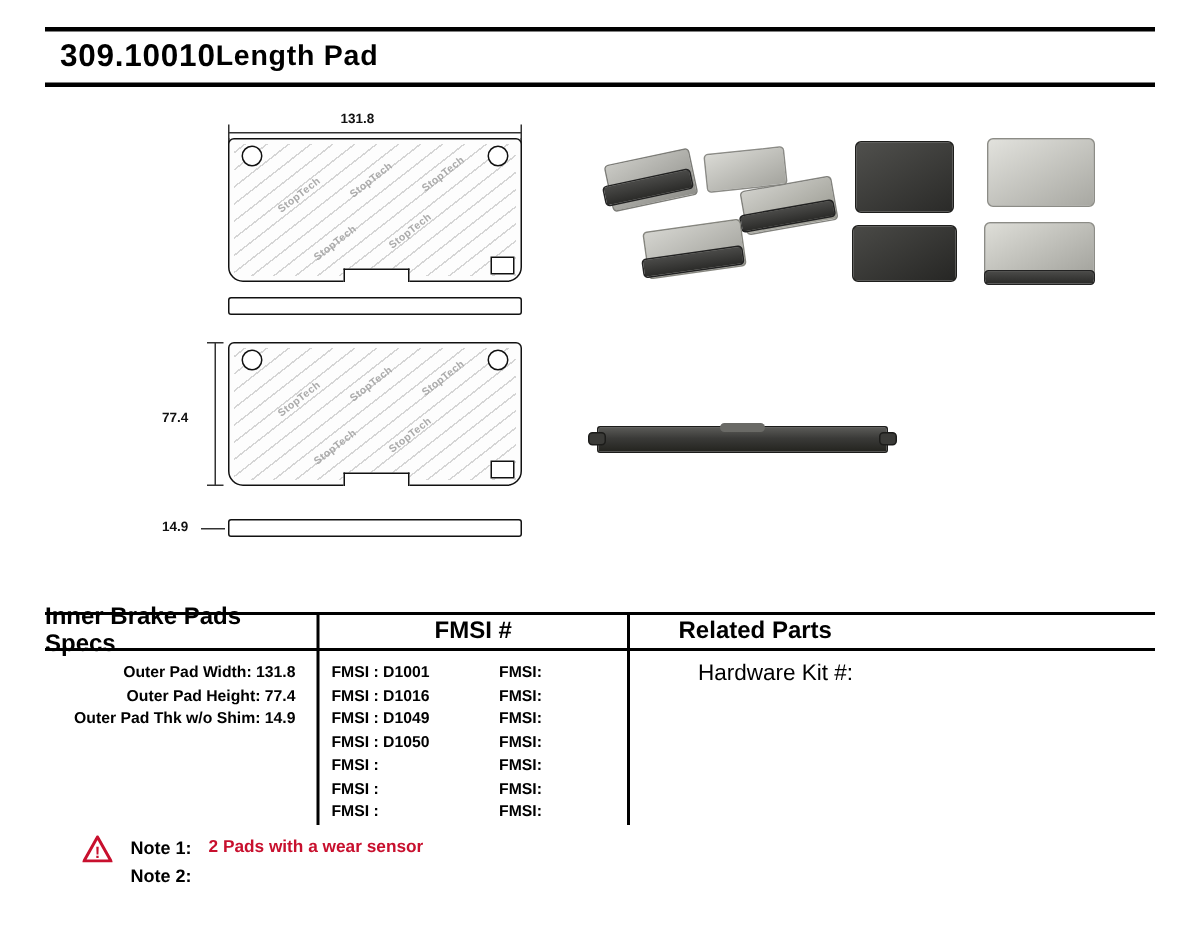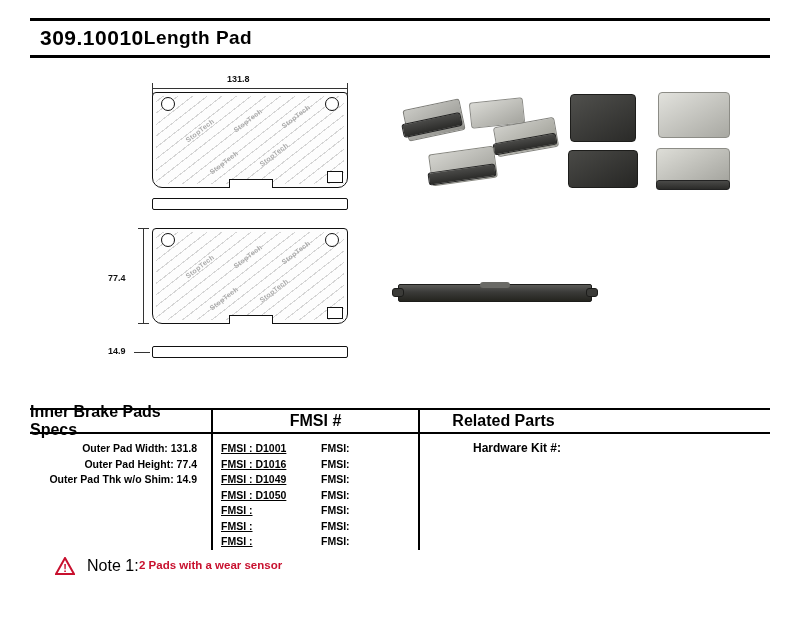--- a/index.html
+++ b/index.html
@@ -133,25 +133,25 @@
     padding-right: 14px;
     line-height: 15.5px;
     white-space: nowrap;
   }
   .fmsi-row {
     display: flex;
     font-size: 10.5px;
     font-weight: bold;
     line-height: 15.5px;
   }
-  .fmsi-left { width: 108px; padding-left: 8px; text-decoration: underline; }
-  .fmsi-right { width: 90px; }
+  .fmsi-left { width: 89px; padding-left: 8px; }
+  .fmsi-right { width: 90px; text-align: center; }
   .related-line {
-    font-size: 12px;
-    font-weight: bold;
+    font-size: 15px;
+    font-weight: normal;
     line-height: 15.5px;
     padding-left: 27px;
   }
 
   
   .notes {
     position: absolute;
     left: 55px;
     top: 556px;
     width: 500px;
@@ -162,22 +162,22 @@
     line-height: 19px;
   }
   .warn-icon {
     width: 20px;
     height: 18px;
     margin-right: 12px;
     position: relative;
     flex: 0 0 auto;
   }
   .note-label {
-    font-size: 16px;
-    font-weight: normal;
+    font-size: 12px;
+    font-weight: bold;
     width: 52px;
   }
   .note-text {
     font-size: 11.5px;
     font-weight: bold;
     color: #c8102e;
   }
   .note-spacer { width: 32px; flex: 0 0 auto; }
 </style>
 </head>
@@ -311,13 +311,18 @@
   <div class="note-row">
     <div class="warn-icon">
       <svg width="20" height="18" viewBox="0 0 20 18">
         <polygon points="10,1 19,17 1,17" fill="#ffffff" stroke="#c8102e" stroke-width="2"></polygon>
         <text x="10" y="15" font-size="11" font-family="Liberation Sans, sans-serif" font-weight="bold" fill="#c8102e" text-anchor="middle">!</text>
       </svg>
     </div>
     <div class="note-label">Note 1:</div>
     <div class="note-text">2 Pads with a wear sensor</div>
   </div>
+  <div class="note-row">
+    <div class="note-spacer"></div>
+    <div class="note-label">Note 2:</div>
+    <div class="note-text"></div>
+  </div>
 </div>
 
 </body></html>

